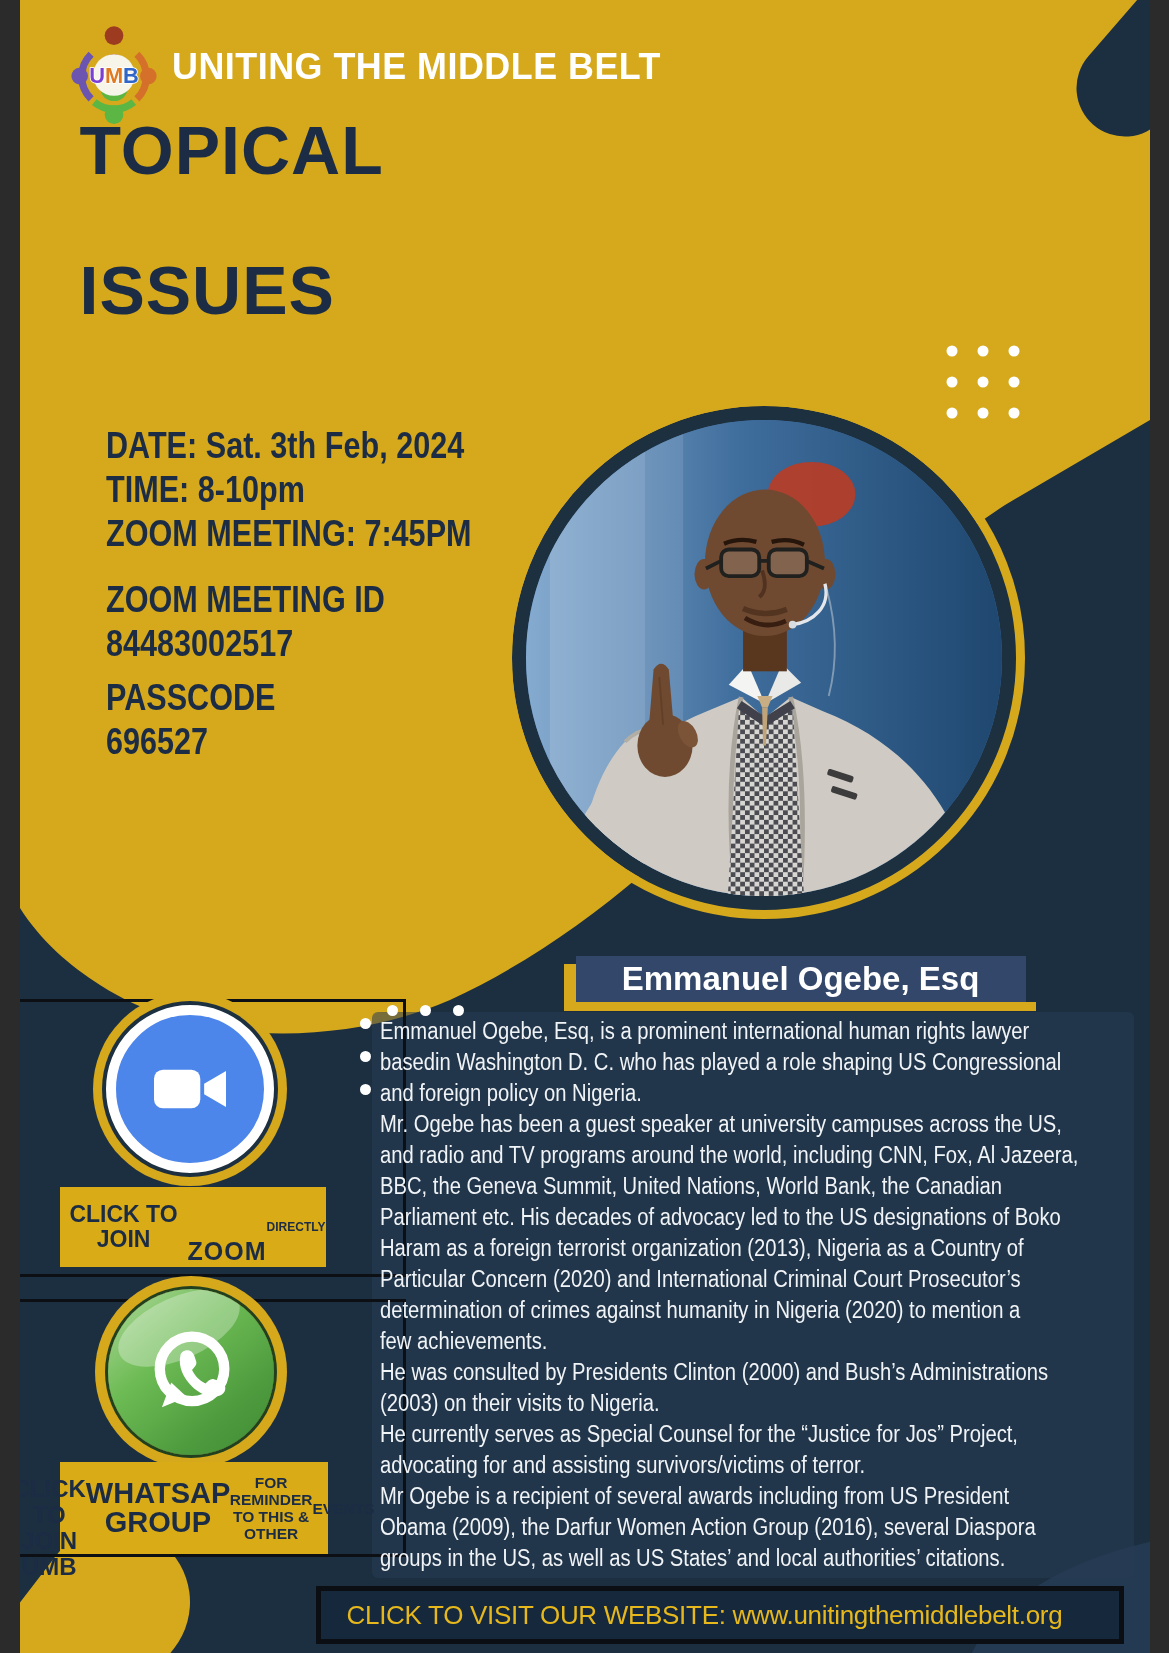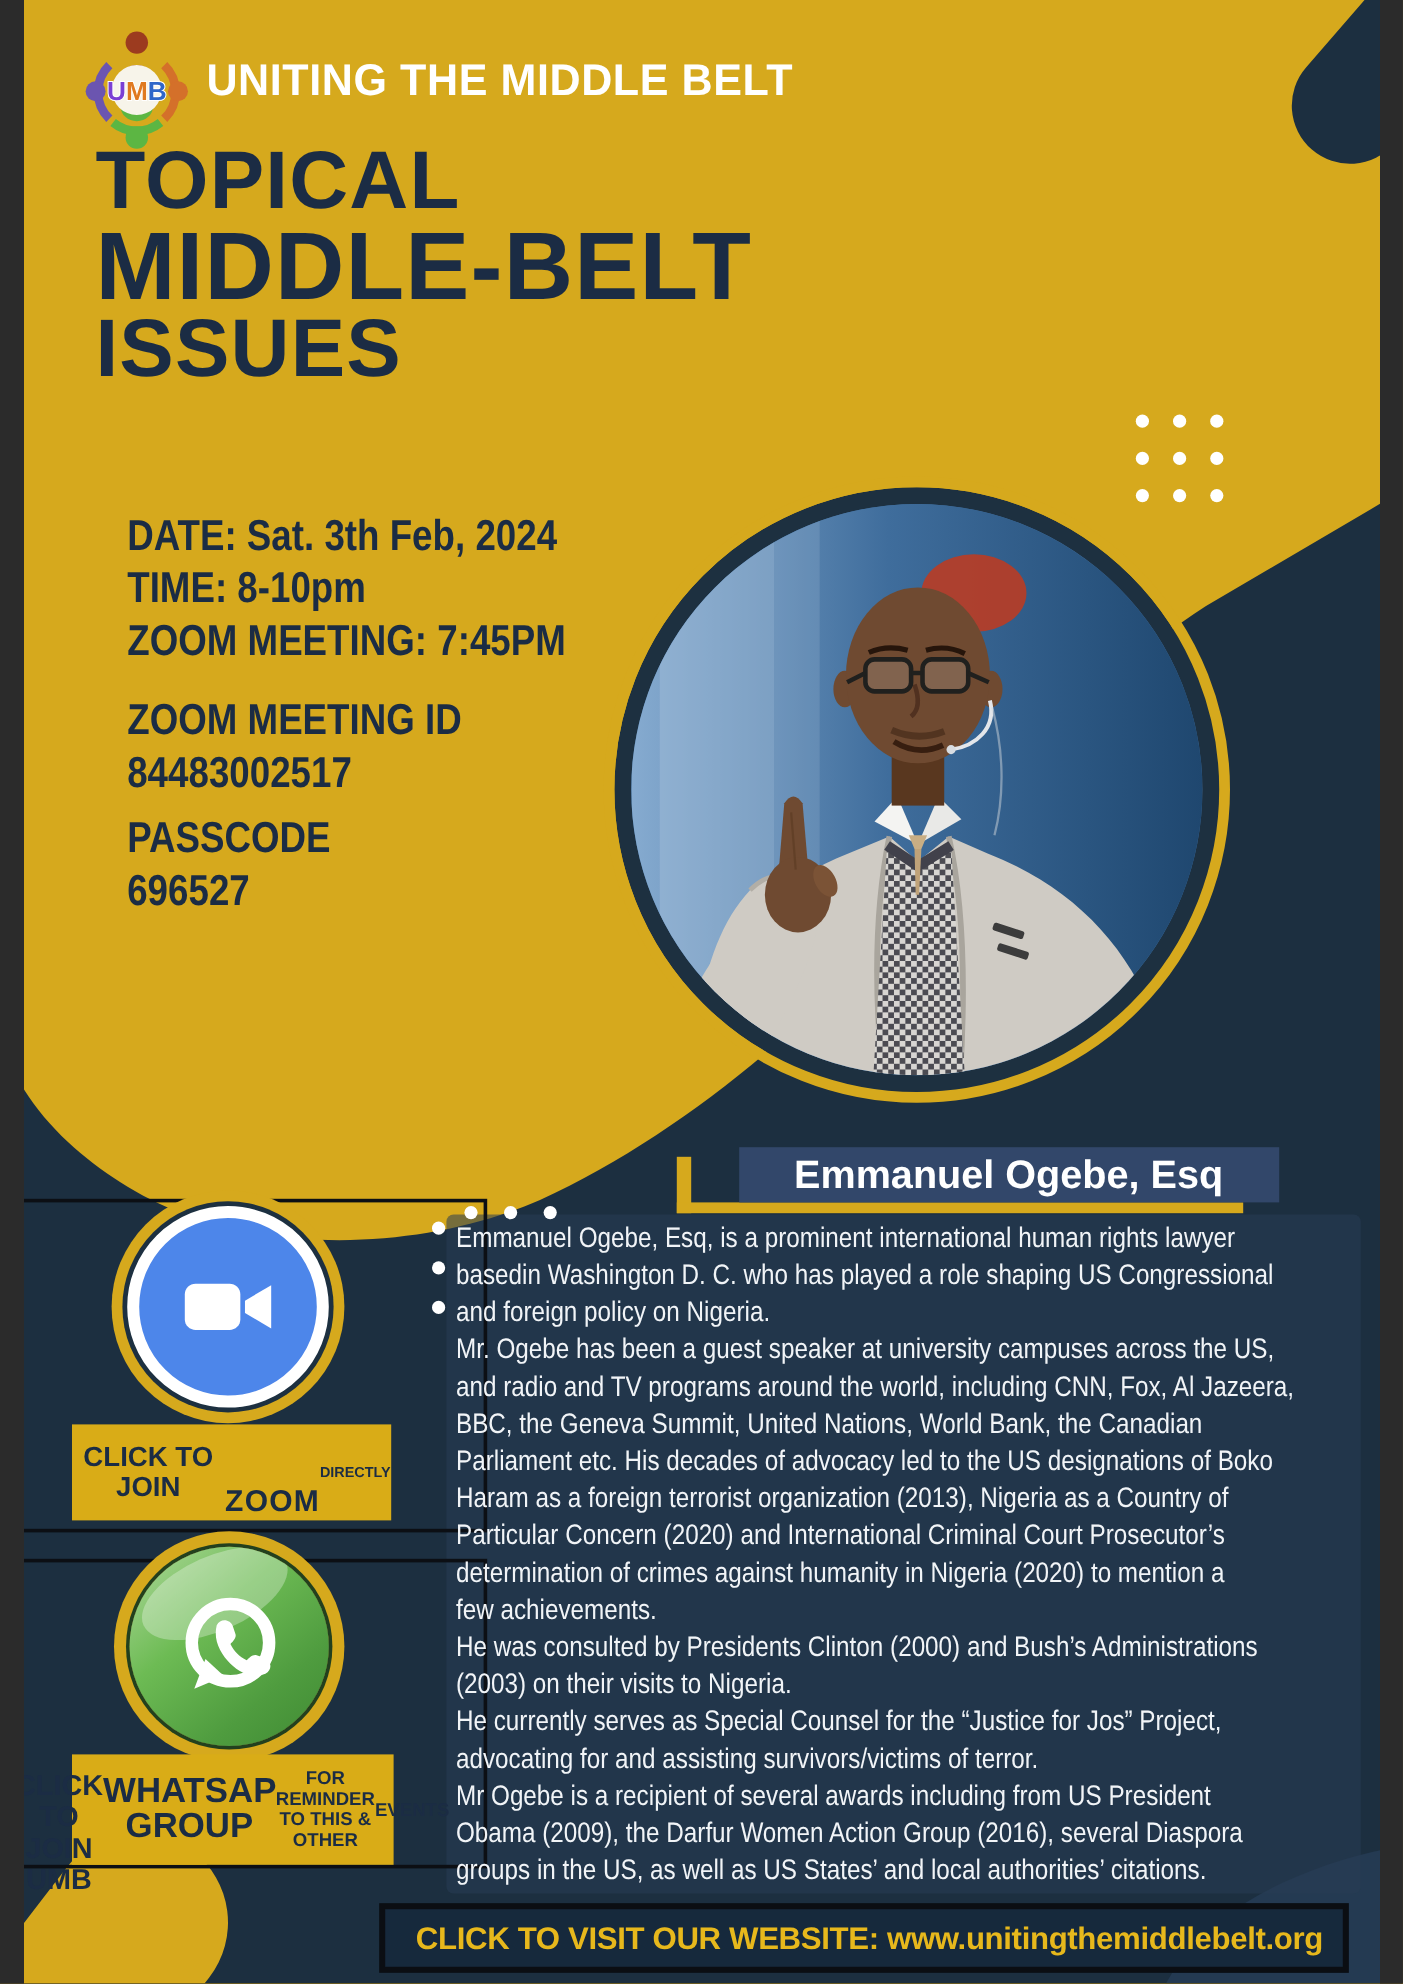--- a/index.html
+++ b/index.html
@@ -51,21 +51,21 @@
     background:#3f6d9c;
   }
   .photo-wrap svg { width:100%; height:100%; }
 
   
   .name-underline { left:544px; top:1002px; width:472px; height:9px; background:#d6a91d; z-index:5; }
   .name-leftbar  { left:544px; top:964px; width:12px; height:47px; background:#d6a91d; z-index:5; }
   .name-plate {
     left:556px; top:956px; width:450px; height:46px; z-index:6;
     background:#32476a; display:flex; align-items:center; justify-content:center;
-    color:#ffffff; font-size:33px; font-weight:bold; white-space:nowrap;margin-left:40px;
+    color:#ffffff; font-size:33px; font-weight:bold; white-space:nowrap;
   }
 
   
   .bio-panel { left:352px; top:1012px; width:762px; height:566px; background:rgba(40,60,84,.55); border-radius:6px; z-index:1; }
   .bio-text {
     left:360px; top:1016px; width:900px; z-index:5;
     color:#f1f4f7; font-size:23.5px; line-height:31px; white-space:pre-line;
     transform:scaleX(.86); transform-origin:left top;
   }
 
@@ -109,21 +109,21 @@
   .wa-label .l1 { font-size:24px; line-height:26px;margin-top:40px; }
   .wa-label .l2 { font-size:29px; line-height:29px; }
   .wa-label .l3 { font-size:15.5px; line-height:17px; }
   .wa-label .l4 { font-size:15.5px; line-height:17px; }
 
   
   .website-bar {
     left:296px; top:1586px; width:808px; height:58px; z-index:6;
     background:#16293c; border:5px solid #0b0e13;
     display:flex; align-items:center; padding-left:26px; cursor:pointer;
-    color:#e7b81c; font-size:26px; font-weight:bold; letter-spacing:-.3px; white-space:nowrap;
+    color:#e7b81c; font-size:26px; font-weight:normal; letter-spacing:-.3px; white-space:nowrap;
   }
 
   
   .dot { position:absolute; background:#ffffff; border-radius:50%; z-index:5; }
 </style>
 </head>
 <body>
 
 <div class="canvas">
 
@@ -179,21 +179,20 @@
       <circle cx="50" cy="89" r="9"></circle>
       <path d="M37,59 h26 v5 a13,12 0 0 1 -26,0 Z"></path>
     </g>
     <circle cx="50" cy="51" r="20" fill="#f7f4ea"></circle>
     <text x="50" y="59" text-anchor="middle" font-size="21" font-weight="bold" font-family="Liberation Sans, sans-serif" style="paint-order:stroke" stroke="#ffffff" stroke-width="1.5"><tspan fill="#7b3fd4">U</tspan><tspan fill="#e0791f">M</tspan><tspan fill="#2f66c8">B</tspan></text>
   </svg>
 
   <div class="abs brand-title">UNITING THE MIDDLE BELT</div>
 
   <div class="abs headline hl1">TOPICAL</div>
-  <div class="abs headline hl2">MIDDLE-BELT</div>
   <div class="abs headline hl3">ISSUES</div>
 
 
   <div class="abs details"><span class="lbl">DATE: Sat. 3th Feb, 2024</span><span class="lbl">TIME: 8-10pm</span><span class="lbl">ZOOM MEETING: 7:45PM</span></div>
 
   <div class="abs details details-id"><span class="lbl">ZOOM MEETING ID</span><span class="val">84483002517</span></div>
 
   <div class="abs details details-pass"><span class="lbl">PASSCODE</span><span class="val">696527</span></div>
 
   <div class="abs photo-wrap">

